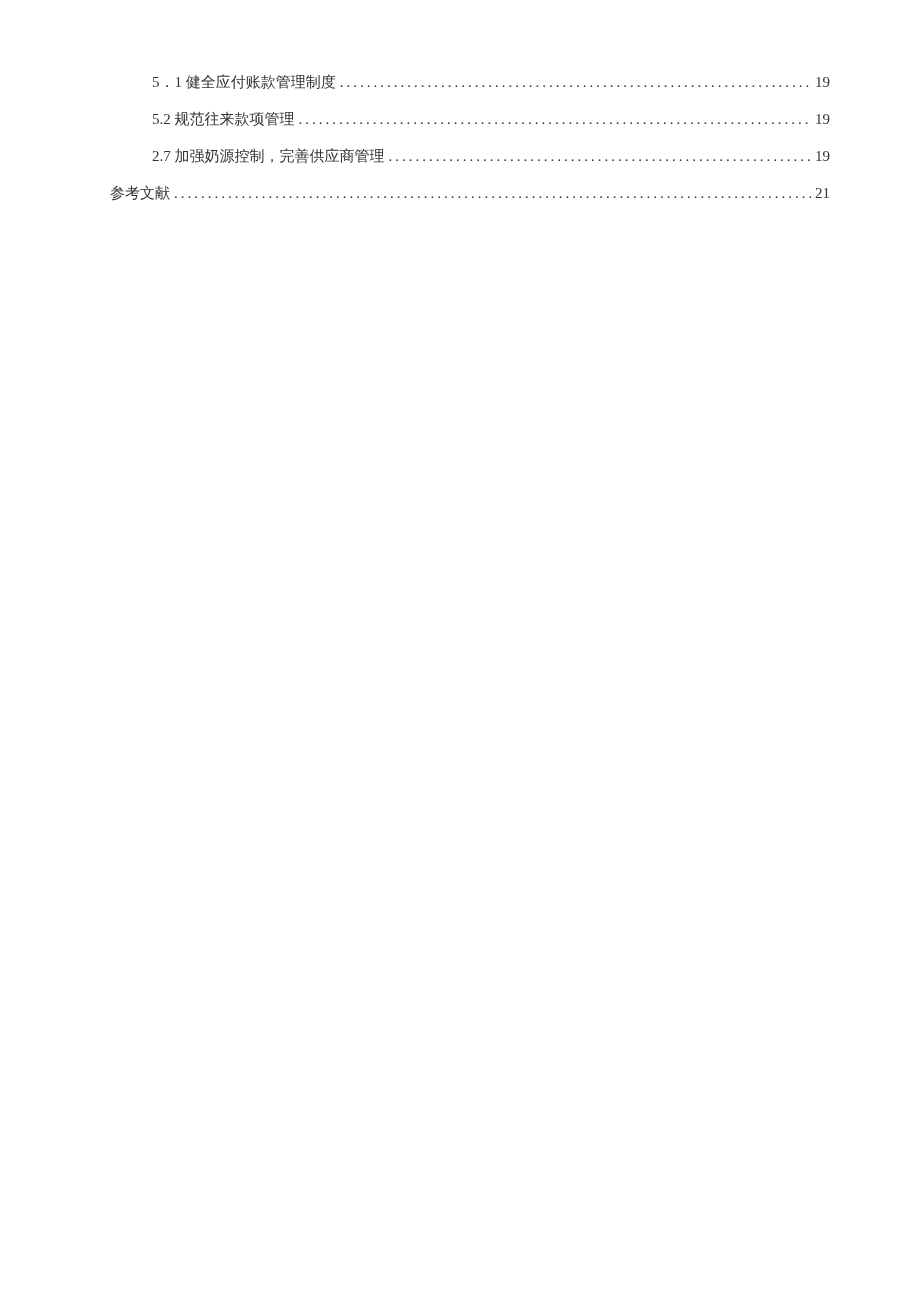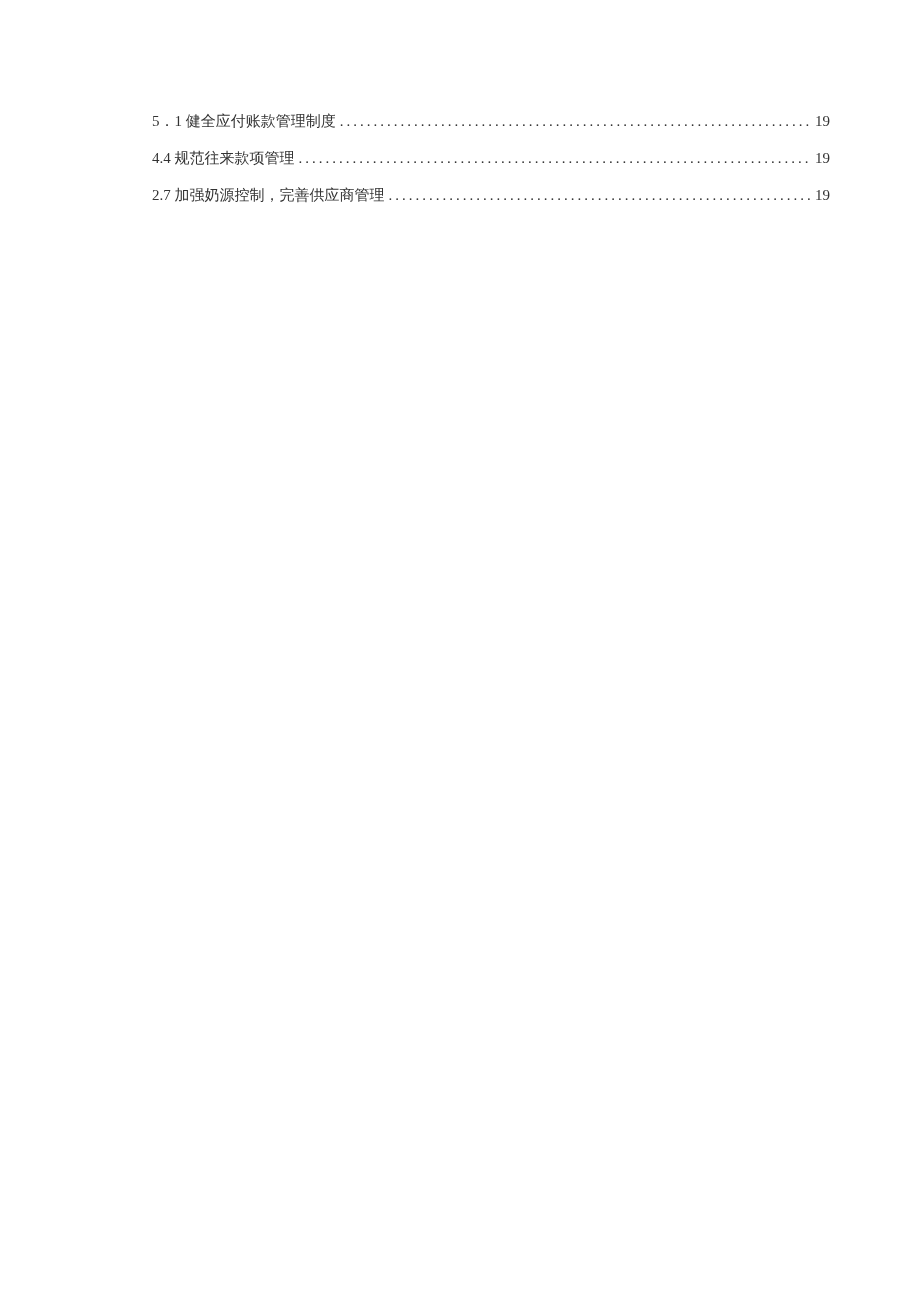--- a/index.html
+++ b/index.html
@@ -10,21 +10,21 @@
     body {
       background: #ffffff;
       width: 920px;
       height: 1301px;
       font-family: "SimSun", "宋体", serif;
       font-size: 15px;
       color: #333333;
       position: relative;
     }
     .page-content {
-      padding-top: 112px;
+      padding-top: 73px;
       padding-left: 110px;
       padding-right: 90px;
     }
     .toc-entry {
       display: flex;
       align-items: baseline;
       margin-bottom: 18px;
       white-space: nowrap;
     }
     .toc-entry.level-2 {
@@ -55,25 +55,30 @@
 
 <div class="page-content">
 
   <div class="toc-entry level-2">
     <span class="toc-label">5．1 健全应付账款管理制度 </span>
     <span class="toc-dots"></span>
     <span class="toc-page">19</span>
   </div>
 
   <div class="toc-entry level-2">
-    <span class="toc-label">4.4 规范往来款项管理</span>
+    <span class="toc-label">5.2 规范往来款项管理</span>
     <span class="toc-dots"></span>
     <span class="toc-page">19</span>
   </div>
 
   <div class="toc-entry level-2">
     <span class="toc-label">2.7 加强奶源控制，完善供应商管理</span>
     <span class="toc-dots"></span>
     <span class="toc-page">19</span>
   </div>
 
+  <div class="toc-entry level-1">
+    <span class="toc-label">参考文献</span>
+    <span class="toc-dots"></span>
+    <span class="toc-page">21</span>
+  </div>
 
 </div>
 
 </body></html>

